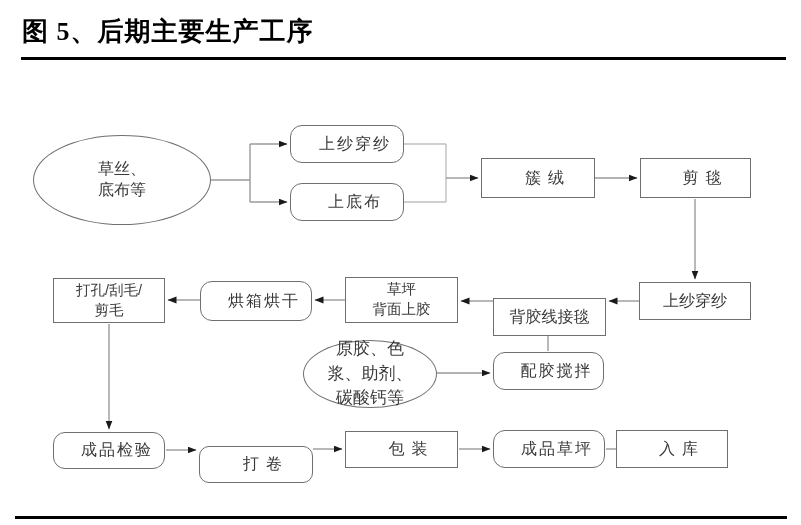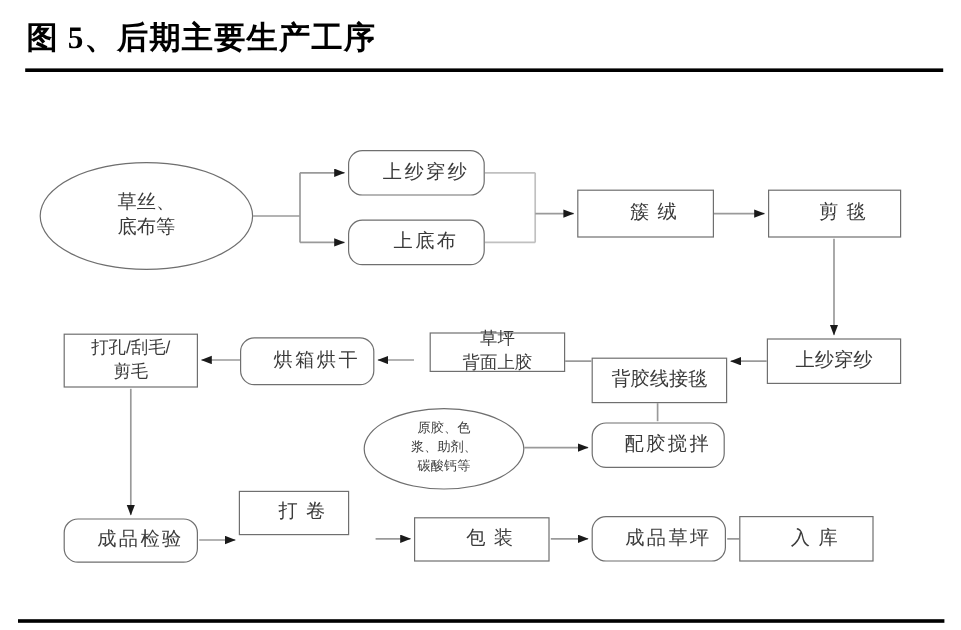--- a/index.html
+++ b/index.html
@@ -28,21 +28,21 @@
     border:1.5px solid #6f6f6f;
     color:#3a3a3a;
     font-size:16px;line-height:1.3;
     white-space:pre-line;
     box-sizing:border-box;
   }
   .ellipse{border-radius:50%;}
   .sp2{letter-spacing:7px;padding-left:20px;}      
   .sp4{letter-spacing:2px;padding-left:16px;border-radius:12px;}      
   .small{font-size:14.5px;line-height:1.35;}
-  .tiny{font-size:11px;line-height:1.45;}
+  .tiny{font-size:17px;line-height:1.45;}
   .conn{position:absolute;left:0;top:0;pointer-events:none;}
 </style>
 </head>
 <body>
 
 <div class="page">
 
   <div class="fig-title">图 5、后期主要生产工序</div>
   <div class="rule rule-top"></div>
 
@@ -82,37 +82,37 @@
   <div class="node sp4" style="left:290px;top:183px;width:114px;height:38px;">上底布</div>
 
   <div class="node sp2" style="left:481px;top:158px;width:114px;height:40px;">簇绒</div>
 
   <div class="node sp2" style="left:640px;top:158px;width:111px;height:40px;">剪毯</div>
 
   <div class="node" style="left:639px;top:282px;width:112px;height:38px;">上纱穿纱</div>
 
   <div class="node" style="left:493px;top:298px;width:113px;height:38px;">背胶线接毯</div>
 
-  <div class="node small" style="left:358px;top:277px;width:113px;height:33px;">草坪
+  <div class="node small" style="left:345px;top:277px;width:113px;height:46px;">草坪
 背面上胶</div>
 
   <div class="node sp4" style="left:200px;top:281px;width:112px;height:40px;">烘箱烘干</div>
 
   <div class="node small" style="left:53px;top:278px;width:112px;height:45px;">打孔/刮毛/
 剪毛</div>
 
   <div class="node ellipse tiny" style="left:303px;top:340px;width:134px;height:68px;">原胶、色
 浆、助剂、
 碳酸钙等</div>
 
   <div class="node sp4" style="left:493px;top:352px;width:111px;height:38px;">配胶搅拌</div>
 
   <div class="node sp4" style="left:53px;top:432px;width:112px;height:37px;">成品检验</div>
 
-  <div class="node sp2" style="left:199px;top:409px;width:92px;height:37px;">打卷</div>
+  <div class="node sp2" style="left:199px;top:446px;width:114px;height:37px;border-radius:10px;">打卷</div>
 
   <div class="node sp2" style="left:345px;top:431px;width:113px;height:37px;">包装</div>
 
   <div class="node sp4" style="left:493px;top:430px;width:112px;height:38px;">成品草坪</div>
 
   <div class="node sp2" style="left:616px;top:430px;width:112px;height:38px;">入库</div>
 
   <div class="rule rule-bottom"></div>
 </div>
 

